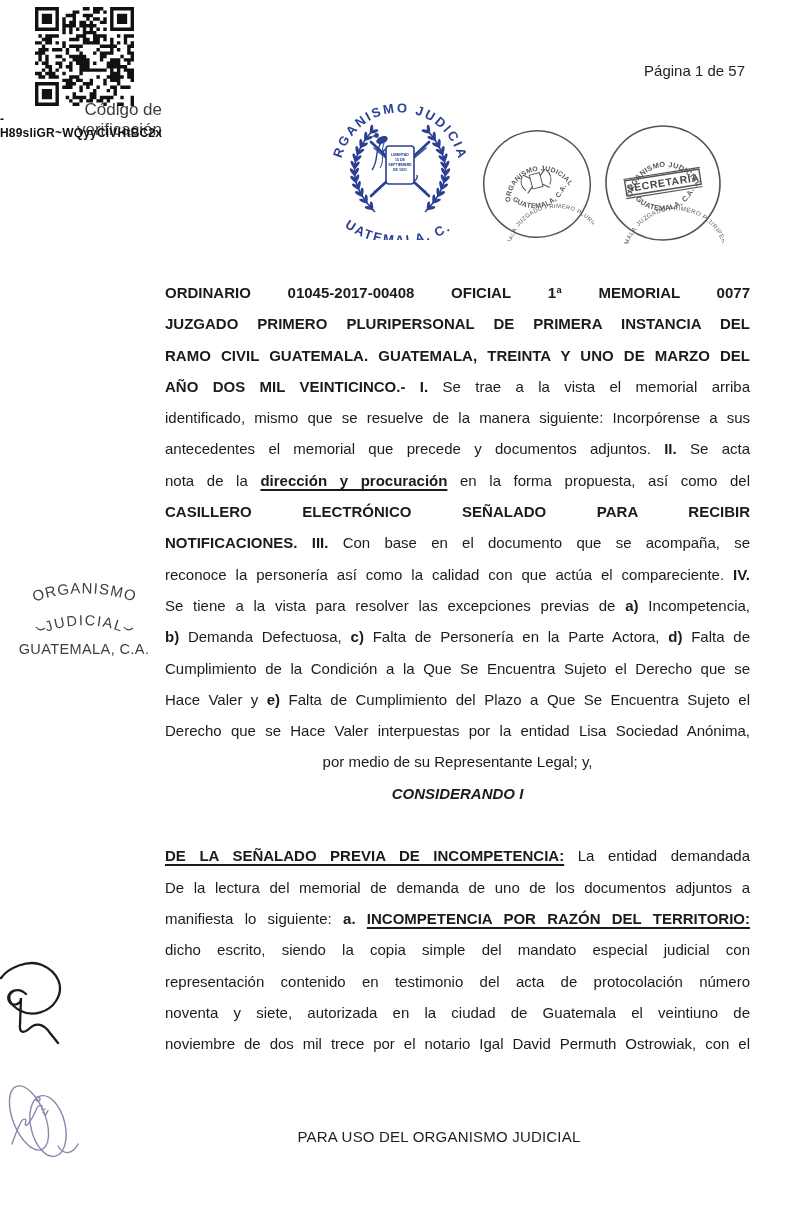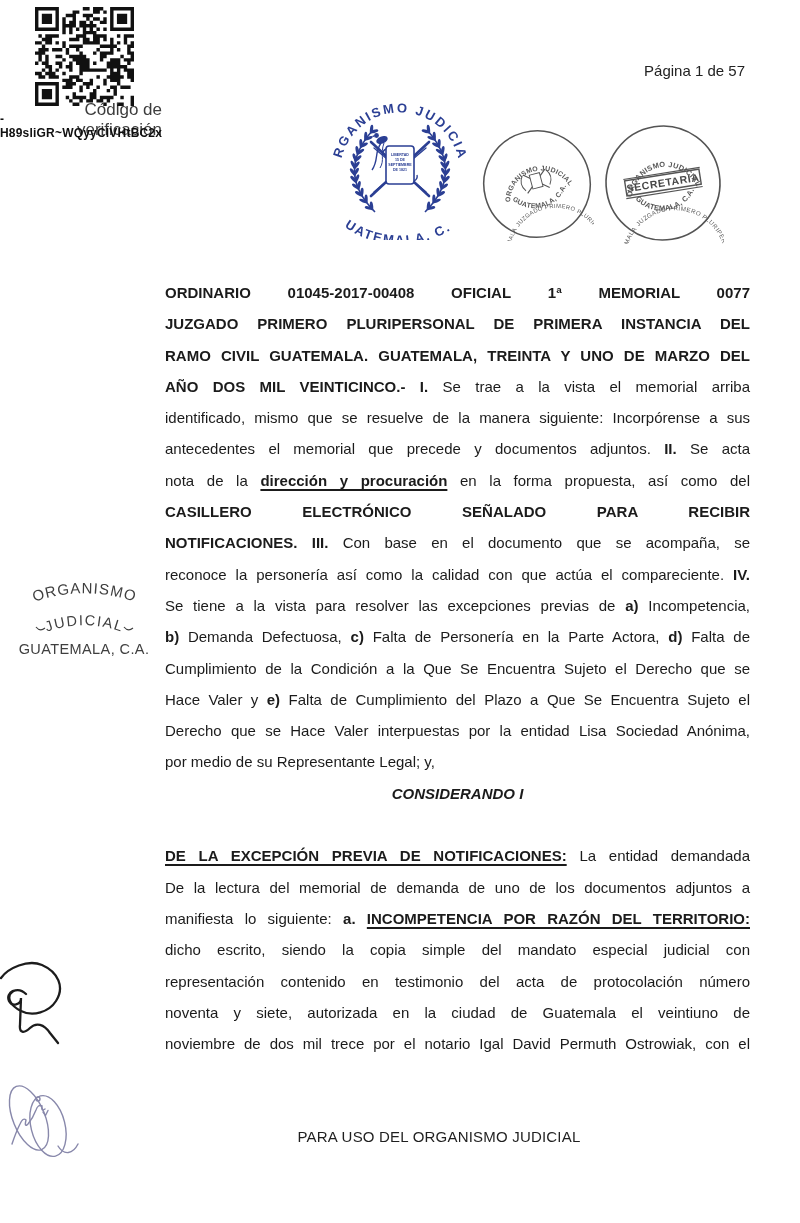--- a/index.html
+++ b/index.html
@@ -10,21 +10,21 @@
   .qr-wrap{position:absolute;left:35px;top:7px;}
   .qr-caption{position:absolute;top:100px;left:0;width:162px;text-align:right;
               font-size:17px;color:#3c3c3c;}
   .qr-code-text{position:absolute;top:112px;left:0;width:166px;text-align:left;
                 font-size:12px;font-weight:bold;color:#101010;letter-spacing:.2px;}
   
   .body-text{position:absolute;left:165px;top:277px;width:585px;}
   .line{height:31.3px;line-height:31.3px;font-size:15px;}
   .lj{text-align:justify;text-align-last:justify;}
   .lc{text-align:center;font-style:italic;}
-  .ll{text-align:left;}
+  .ll{text-align:center;}
   .b{font-weight:bold;}
   .u{text-decoration:underline;text-decoration-thickness:1.5px;text-underline-offset:3px;}
   .footer{position:absolute;top:1128px;left:0;width:100%;text-align:center;
           font-size:15px;letter-spacing:.2px;color:#1f1f1f;padding-left:39px;}
   .abs{position:absolute;}
   svg text{font-family:"Liberation Sans",sans-serif;}
 </style>
 </head>
 <body>
 
@@ -195,21 +195,21 @@
       <div class="line lj"><span class="b">NOTIFICACIONES. III.</span><span> Con base en el documento que se acompaña, se</span></div>
       <div class="line lj"><span>reconoce la personería así como la calidad con que actúa el compareciente. </span><span class="b">IV.</span></div>
       <div class="line lj"><span>Se tiene a la vista para resolver las excepciones previas de </span><span class="b">a)</span><span> Incompetencia,</span></div>
       <div class="line lj"><span class="b">b)</span><span> Demanda Defectuosa, </span><span class="b">c)</span><span> Falta de Personería en la Parte Actora, </span><span class="b">d)</span><span> Falta de</span></div>
       <div class="line lj"><span>Cumplimiento de la Condición a la Que Se Encuentra Sujeto el Derecho que se</span></div>
       <div class="line lj"><span>Hace Valer y </span><span class="b">e)</span><span> Falta de Cumplimiento del Plazo a Que Se Encuentra Sujeto el</span></div>
       <div class="line lj"><span>Derecho que se Hace Valer interpuestas por la entidad Lisa Sociedad Anónima,</span></div>
       <div class="line ll"><span>por medio de su Representante Legal; y,</span></div>
       <div class="line lc"><span class="b">CONSIDERANDO I</span></div>
       <div class="line ll">&nbsp;</div>
-      <div class="line lj"><span class="b u">DE LA EXCEPCIÓN PREVIA DE NOTIFICACIONES:</span><span> La entidad demandada</span></div>
+      <div class="line lj"><span class="b u">DE LA SEÑALADO PREVIA DE INCOMPETENCIA:</span><span> La entidad demandada</span></div>
       <div class="line lj"><span>De la lectura del memorial de demanda de uno de los documentos adjuntos a</span></div>
       <div class="line lj"><span>manifiesta lo siguiente: </span><span class="b">a. </span><span class="b u">INCOMPETENCIA POR RAZÓN DEL TERRITORIO:</span></div>
       <div class="line lj"><span>dicho escrito, siendo la copia simple del mandato especial judicial con</span></div>
       <div class="line lj"><span>representación contenido en testimonio del acta de protocolación número</span></div>
       <div class="line lj"><span>noventa y siete, autorizada en la ciudad de Guatemala el veintiuno de</span></div>
       <div class="line lj"><span>noviembre de dos mil trece por el notario Igal David Permuth Ostrowiak, con el</span></div>
     </div>
 
   <svg class="abs" style="left:0px;top:955px;" width="110" height="95" viewBox="0 0 110 95">
     <g fill="none" stroke="#1c1c1c" stroke-width="2.3" stroke-linecap="round">

